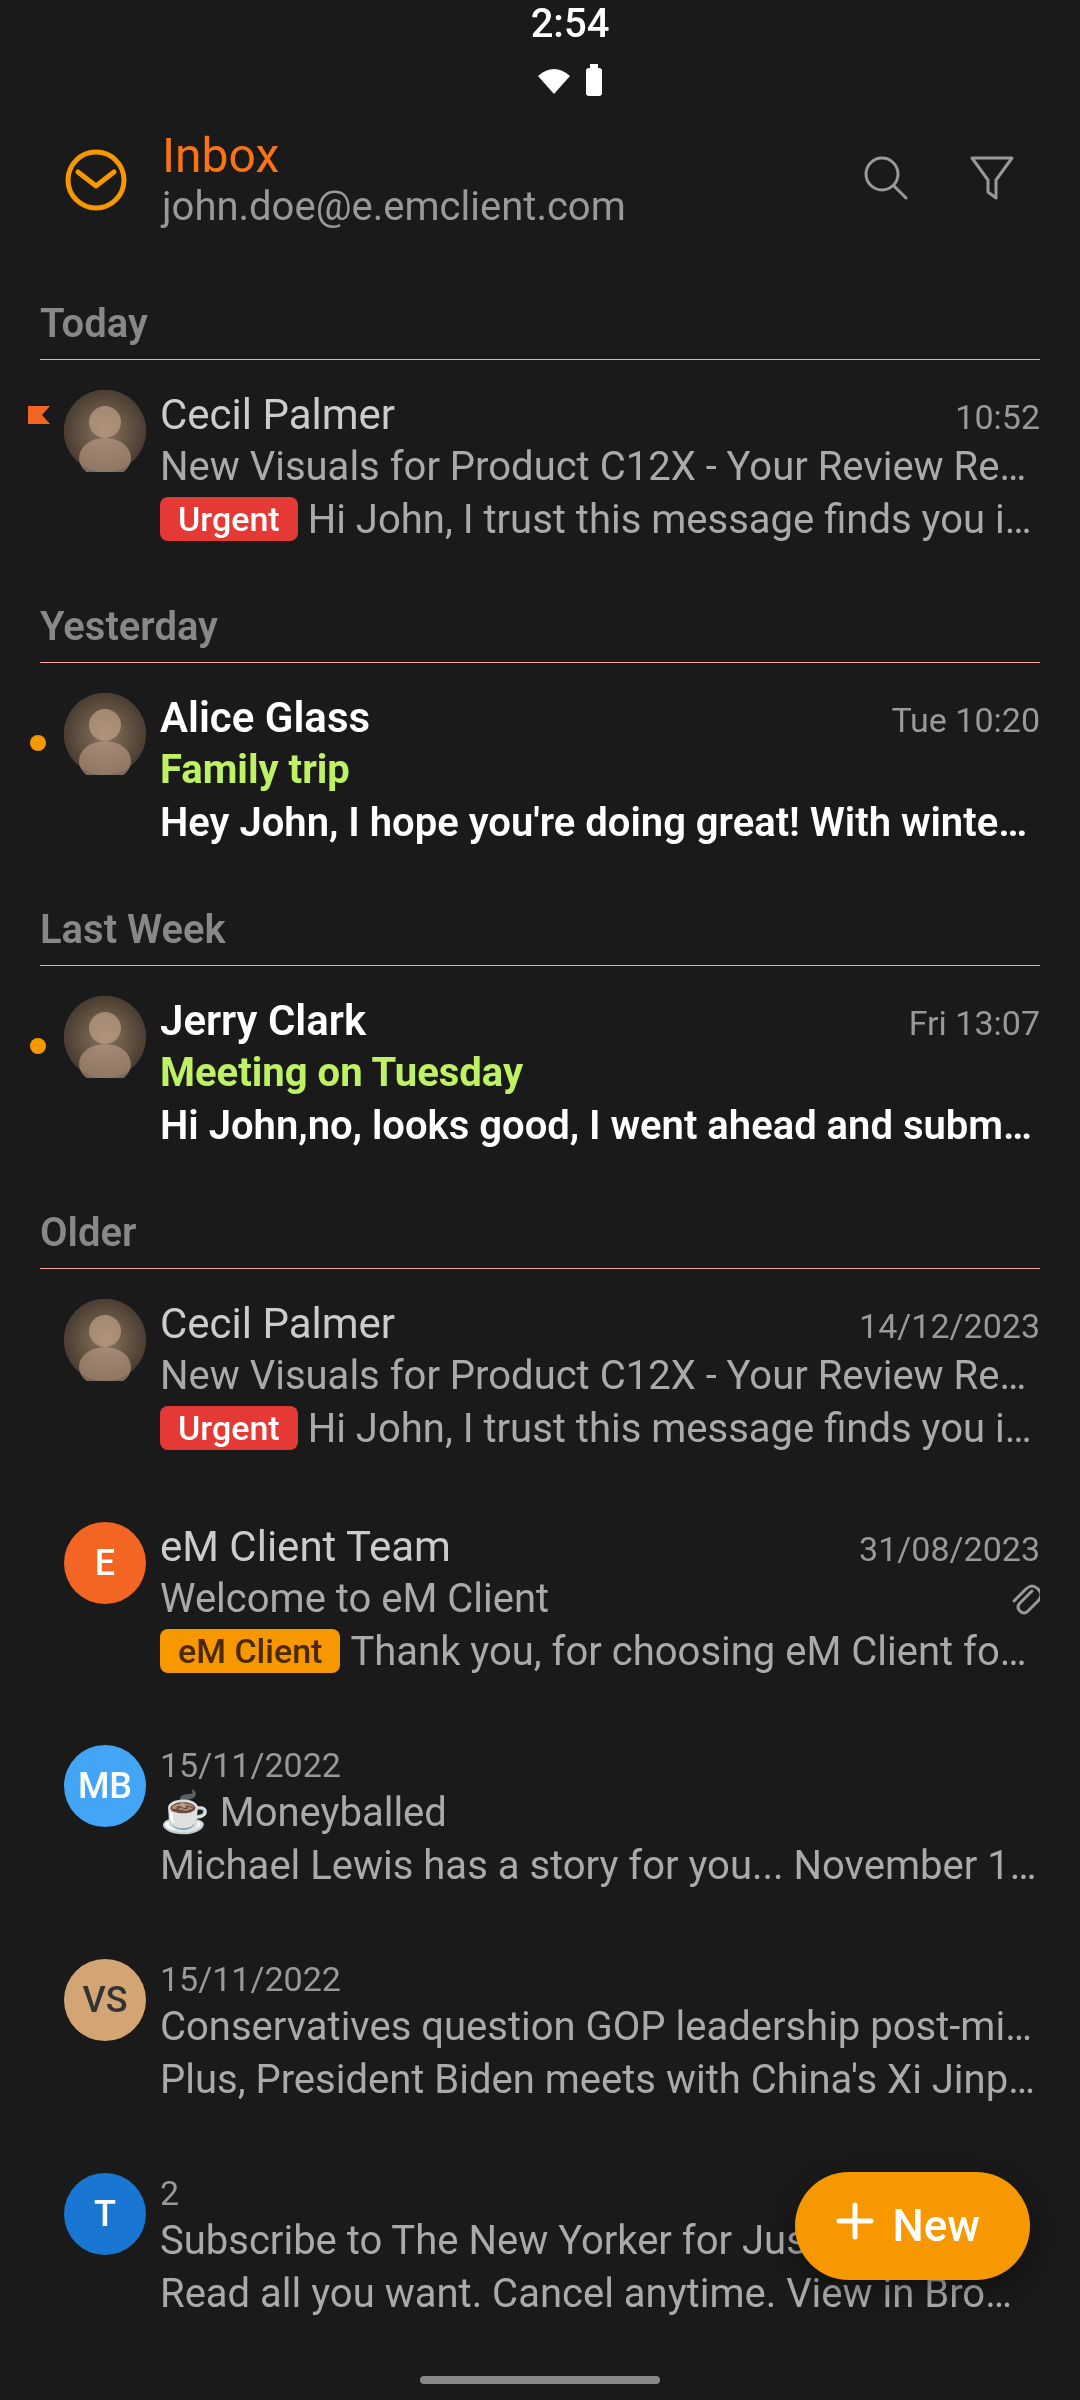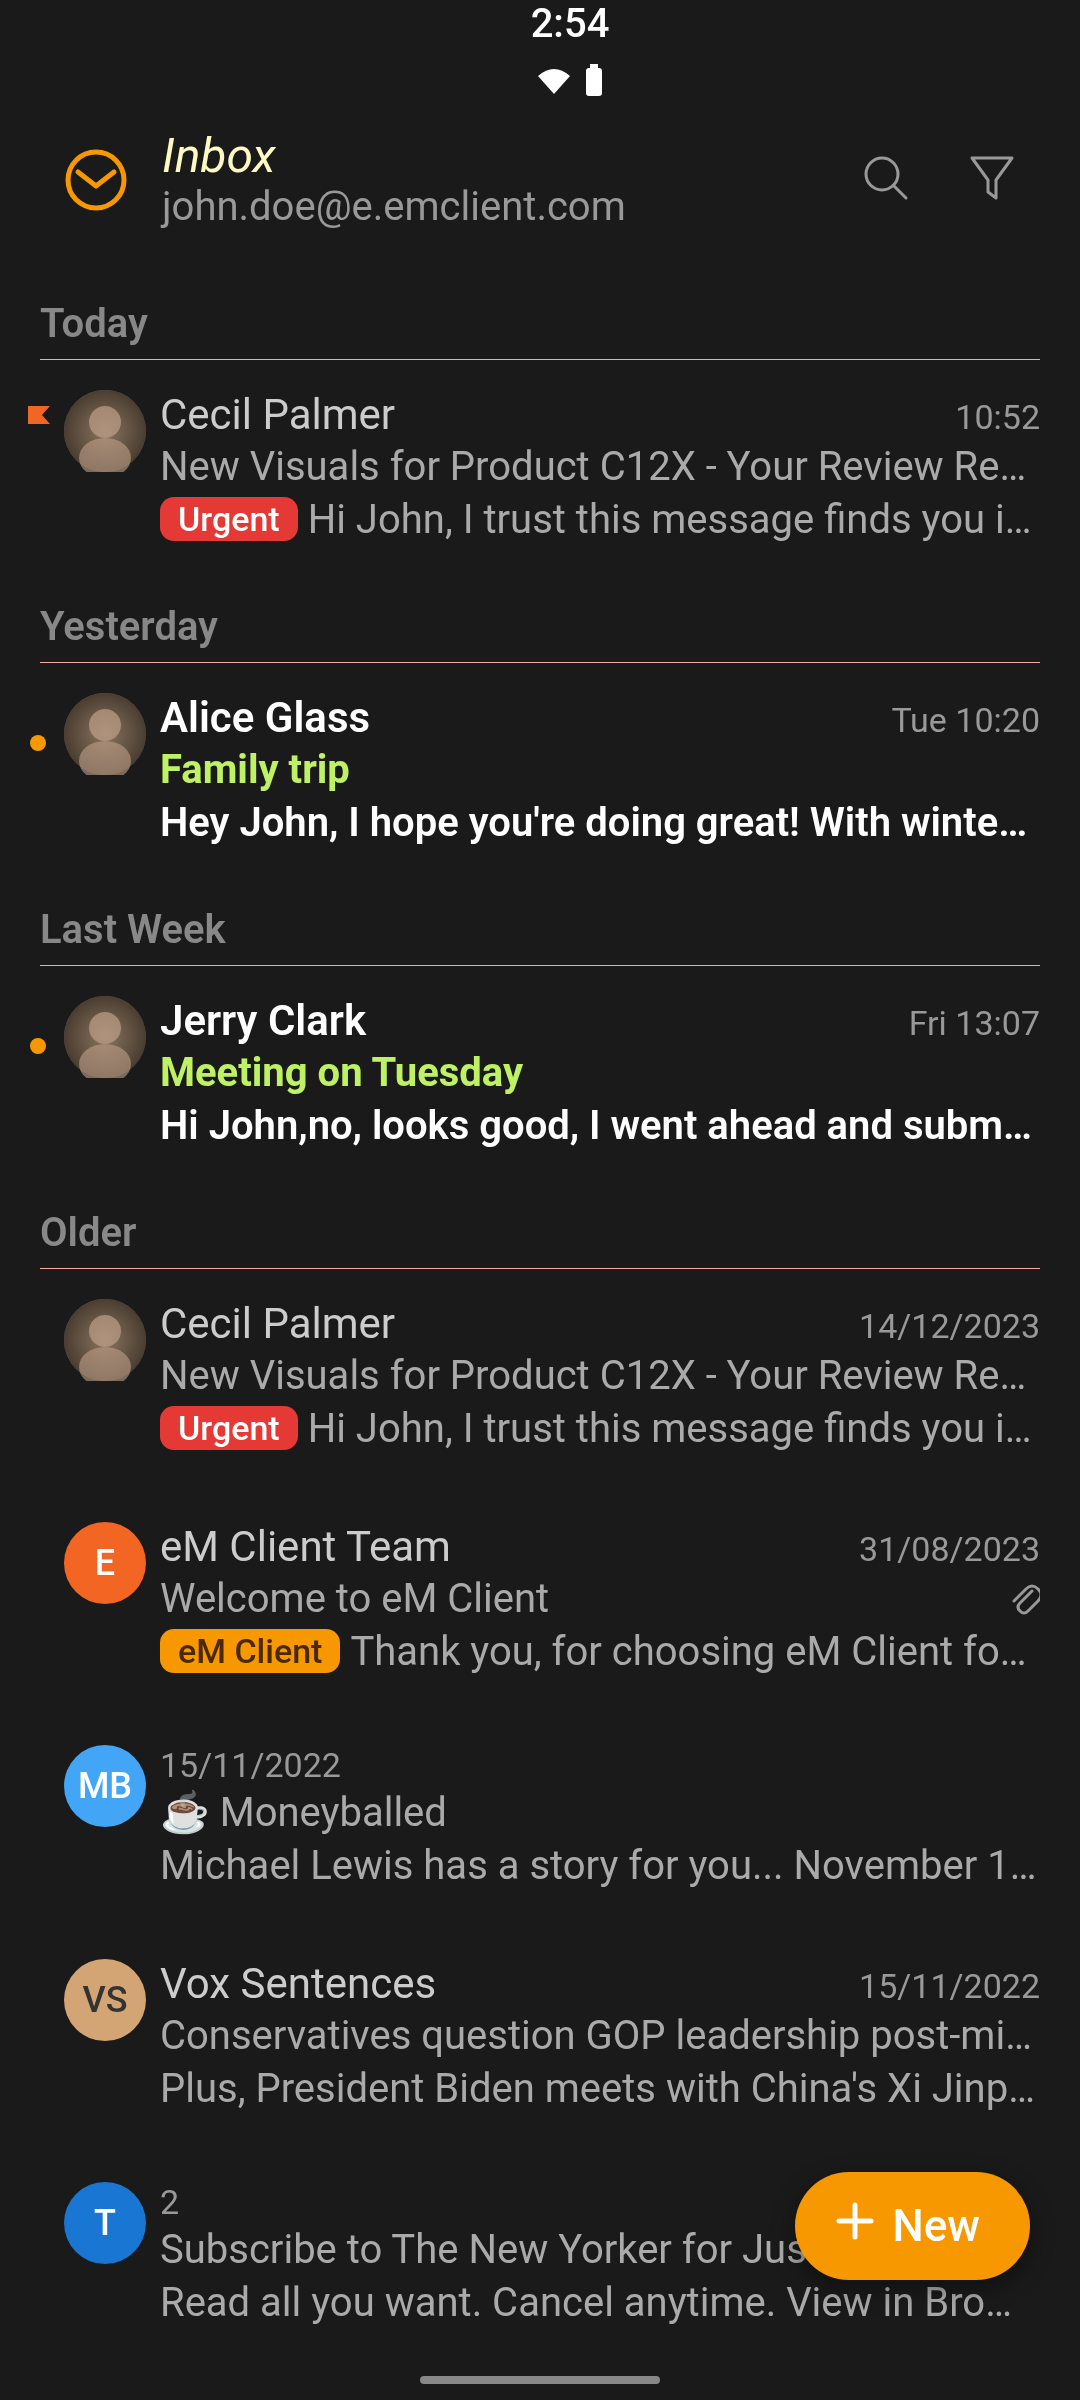--- a/index.html
+++ b/index.html
@@ -41,24 +41,23 @@
       display: flex;
       align-items: center;
       justify-content: center;
       margin-right: 30px;
     }
     .header-text {
       flex: 1;
     }
     .header-title {
       font-size: 48px;
-      color: #fef9c3;
+      color: #f97316;
       font-weight: 400;
       line-height: 1.1;
-      font-style: italic;
     }
     .header-subtitle {
       font-size: 40px;
       color: #999;
       font-weight: 400;
     }
     .header-actions {
       display: flex;
       gap: 50px;
       padding-right: 20px;
@@ -164,21 +163,21 @@
     }
     .preview-row {
       display: flex;
       align-items: center;
       gap: 10px;
     }
     .tag {
       display: inline-flex;
       align-items: center;
       padding: 2px 18px;
-      border-radius: 14px;
+      border-radius: 8px;
       font-size: 34px;
       font-weight: 500;
       flex-shrink: 0;
     }
     .tag-urgent {
       background: #e53935;
       color: #fff;
     }
     .tag-emclient {
       background: #f79800;
@@ -441,21 +440,20 @@
           <span class="preview">Michael Lewis has a story for you... November 15, 2022 Vi…</span>
         </div>
       </div>
     </div>
     <div class="email-item">
       <div class="email-left">
         <div class="avatar avatar-tan">VS</div>
       </div>
       <div class="email-content">
         <div class="email-header-row">
-          <span class="sender">Vox Sentences</span>
           <span class="time">15/11/2022</span>
         </div>
         <div class="subject-row">
           <div class="subject">Conservatives question GOP leadership post-midterms</div>
         </div>
         <div class="preview-row">
           <span class="preview">Plus, President Biden meets with China's Xi Jinping. Cons…</span>
         </div>
       </div>
     </div>

